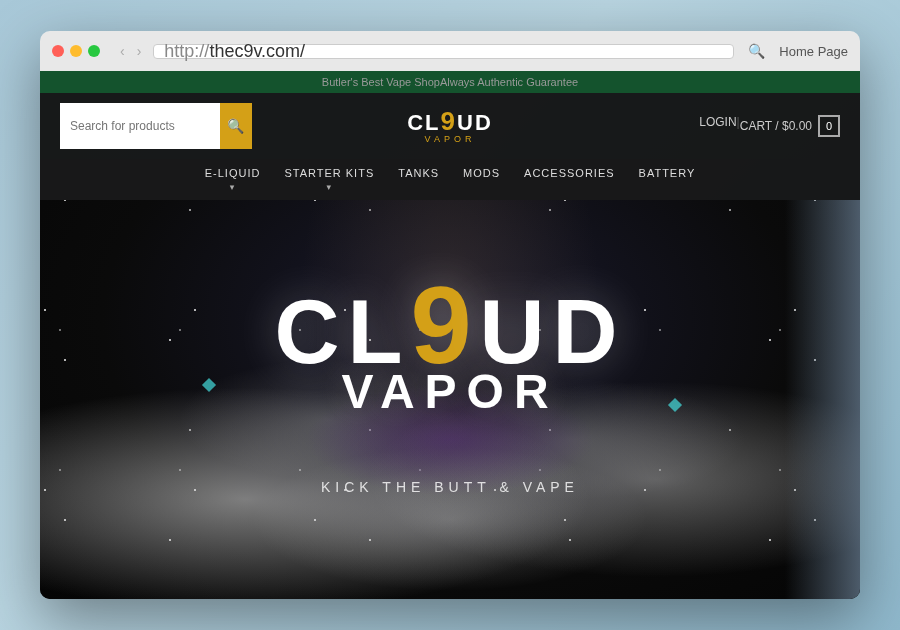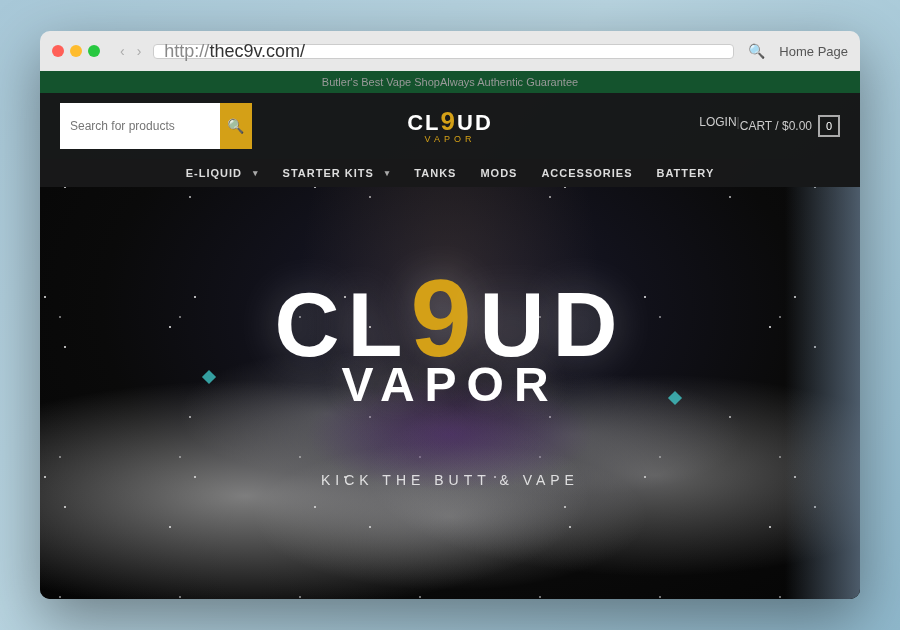--- a/index.html
+++ b/index.html
@@ -216,26 +216,27 @@
       flex-shrink: 0;
       position: relative;
       z-index: 10;
     }
 
     .nav-item {
       color: #ddd;
       font-size: 11px;
       text-decoration: none;
       letter-spacing: 1px;
-      font-weight: 700;
+      font-weight: 400;
       cursor: pointer;
       text-transform: uppercase;
       display: flex;
       align-items: center;
-      gap: 11px;
+      gap: 3px;
+      flex-direction: column;
     }
 
     .nav-item .chevron {
       font-size: 9px;
       color: #aaa;
     }
 
     
     .hero {
       flex: 1;

